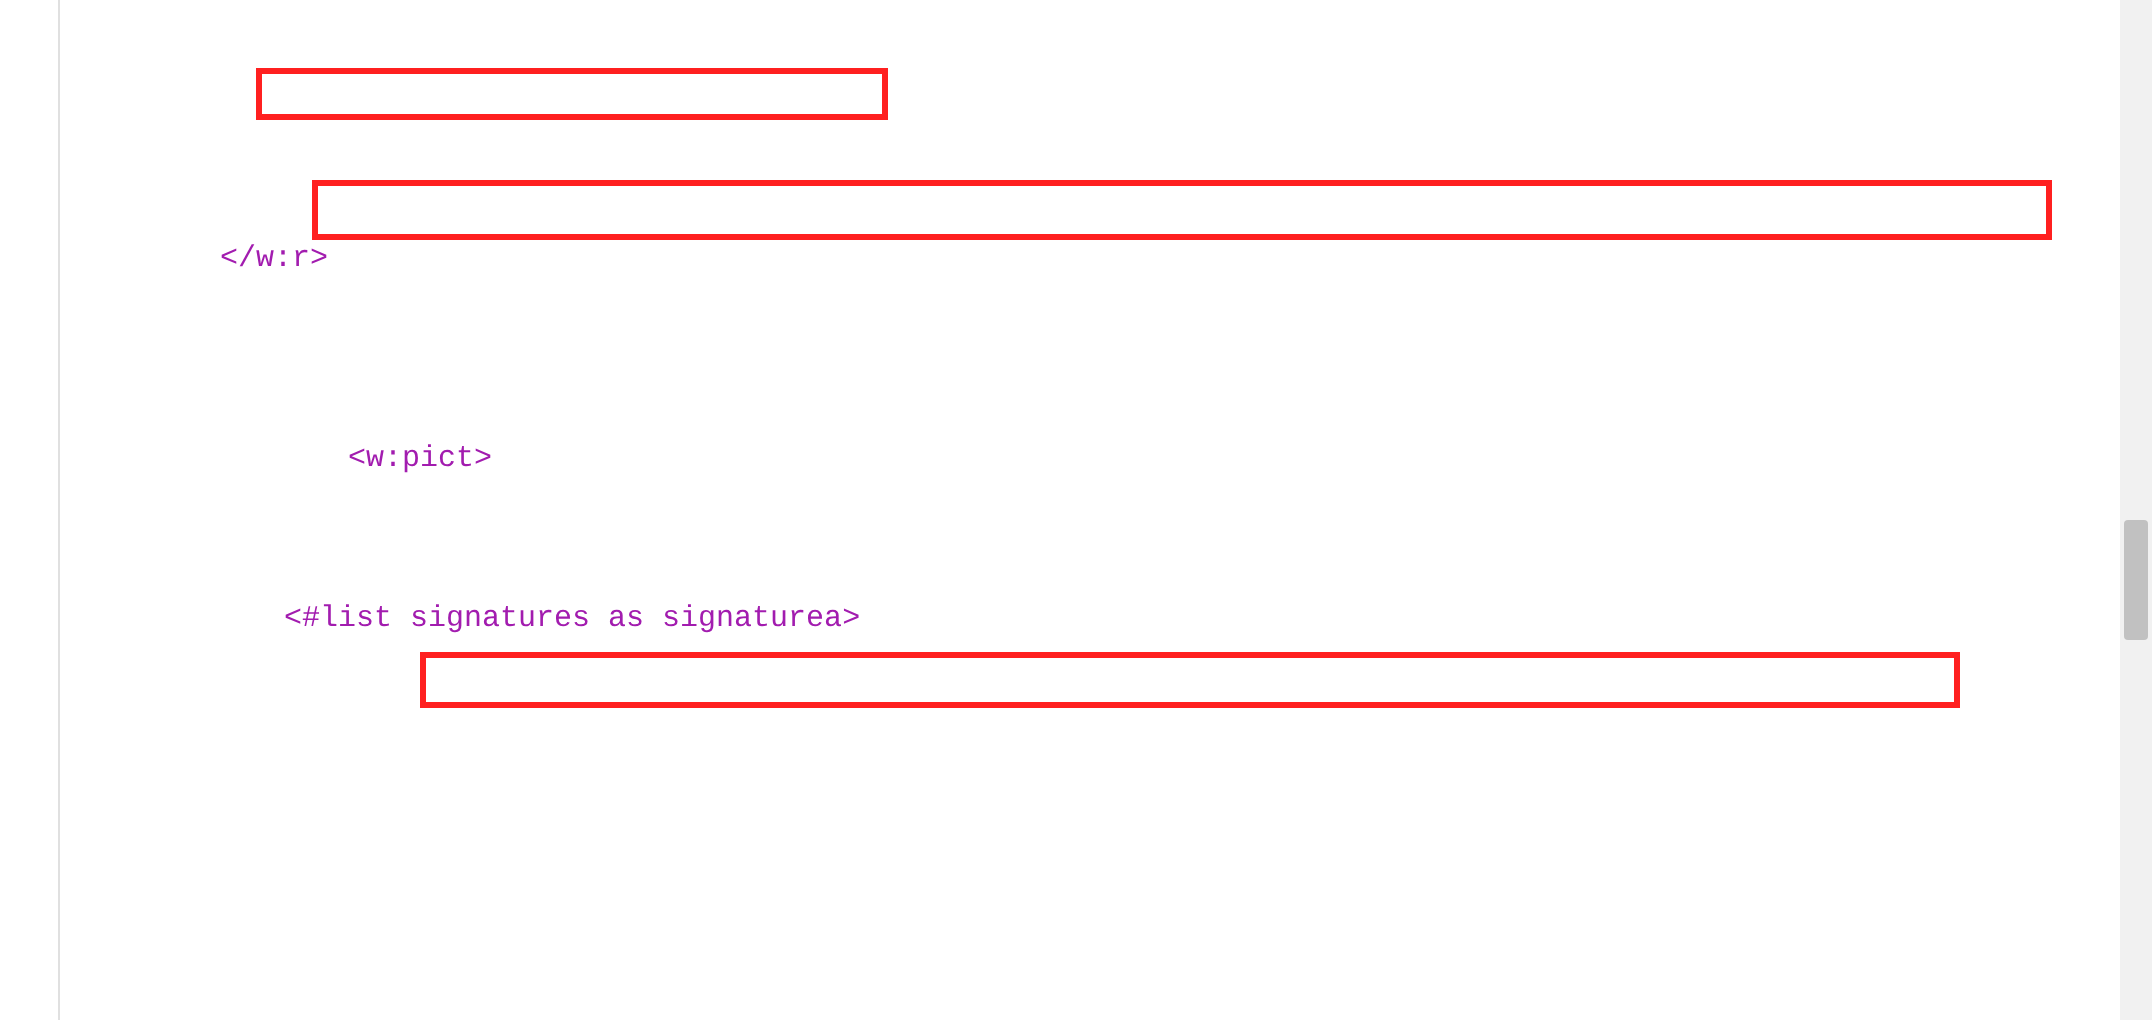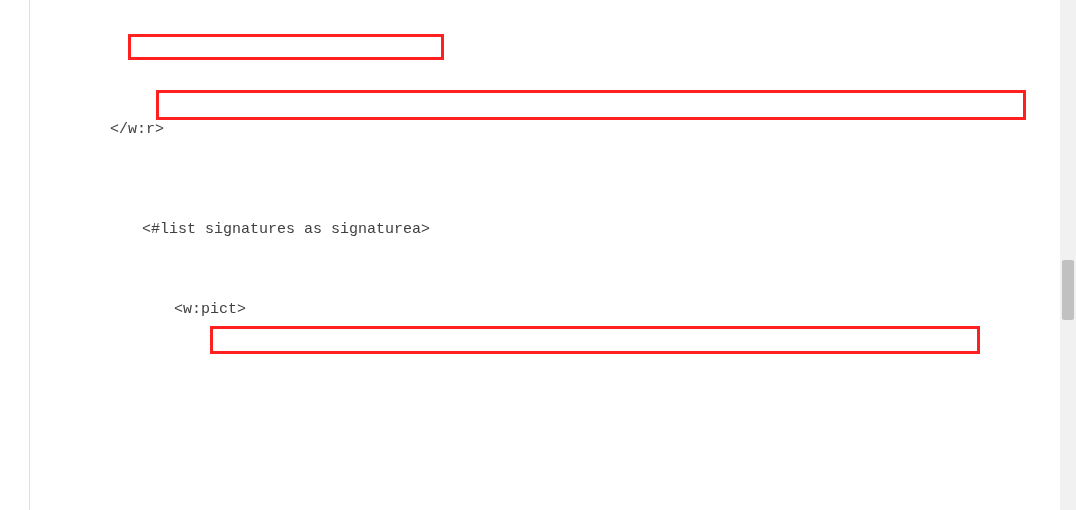--- a/index.html
+++ b/index.html
@@ -24,21 +24,21 @@
     background: #fff;
     border-right: 1px solid #e0e0e0;
   }
   .code {
     position: relative;
     margin-left: 44px;
     padding-top: 0;
   }
   .line { height: 20px; position: relative; padding-left: 2px; }
   .ind { display:inline-block; } .i2{width:64px;} .i3{width:96px;} .i4{width:128px;}
-  .tag { color: #404040; }
+  .tag { color: #a21caf; }
   .red-box {
     position: absolute;
     border: 3px solid #ff2020;
     pointer-events: none;
   }
   .scroll-stub {
     position: absolute;
     right: 0; top: 0; bottom: 0;
     width: 16px;
     background: #f1f1f1;
@@ -54,23 +54,23 @@
 </head>
 <body>
 
 <div class="editor">
   <div class="gutter"></div>
   <div class="code">
 
     <div class="line"><span class="ind i2"></span><span class="tag">&lt;/w:r&gt;</span></div>
 
 
+    <div class="line"><span class="ind i4"></span><span class="tag">&lt;w:pict&gt;</span></div>
+
     <div class="line"><span class="ind i3"></span><span class="tag">&lt;#list </span><span class="tag">signatures as signaturea</span><span class="tag">&gt;</span></div>
-
-    <div class="line"><span class="ind i4"></span><span class="tag">&lt;w:pict&gt;</span></div>
 
     <div class="line"><span> </span></div>
 
     
 
     
 
     
 
     

